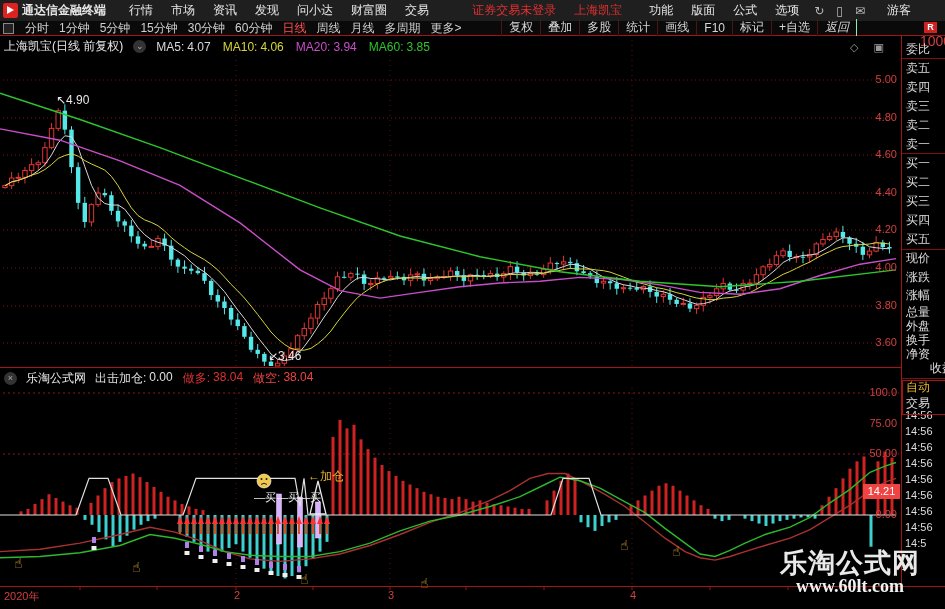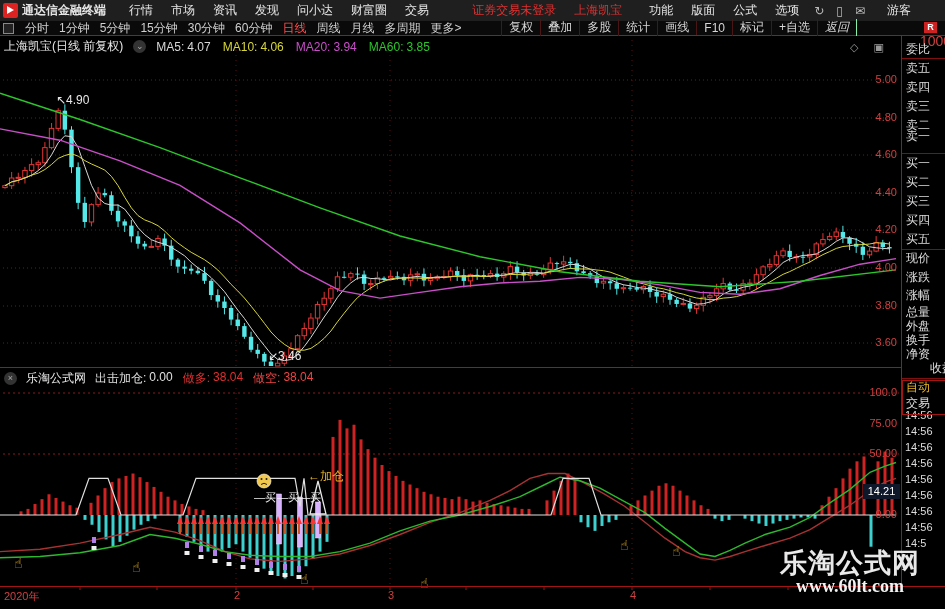--- a/index.html
+++ b/index.html
@@ -31,21 +31,21 @@
   #title-caret{display:inline-block;width:13px;height:13px;border-radius:7px;background:#333;color:#aaa;
                font-size:9px;line-height:12px;text-align:center;}
   .ma-pair{display:flex;gap:3px;}
   #hdr-icons{left:850px;top:41px;color:#999;font-size:11px;letter-spacing:6px;}
   
   #ind-header{left:4px;top:370px;display:flex;align-items:center;font-size:12px;gap:9px;white-space:nowrap;}
   #ind-caret{display:inline-block;width:13px;height:13px;border-radius:7px;background:#333;color:#aaa;
              font-size:9px;line-height:12px;text-align:center;}
   
   .tick{position:absolute;width:33px;text-align:right;font-size:11px;color:#cf4040;}
-  #valbox{left:863px;top:484px;width:37px;height:15px;background:#0f172a;color:#fff;
+  #valbox{left:863px;top:484px;width:37px;height:15px;background:#ef4444;color:#fff;
           font-size:11px;text-align:center;line-height:15px;}
   
   .hline{position:absolute;left:0;width:945px;height:1px;background:#a11515;}
   .vline{position:absolute;width:1px;background:#a11515;}
   
   .sb-row{position:absolute;left:906px;font-size:12px;color:#ddd;white-space:nowrap;}
   .sb-sep{position:absolute;left:902px;width:43px;height:1px;background:#801010;}
   #autobox{left:902px;top:380px;width:42px;height:33px;border:1px solid #a11515;}
   .sb-time{position:absolute;left:905px;font-size:11px;color:#ddd;white-space:nowrap;}
   #rbadge{left:924px;top:22px;width:13px;height:11px;background:#c22;color:#fff;font-size:9px;
@@ -709,21 +709,21 @@
       <div class="tick" style="left: 864px; top: 508px;">0.00</div>
     </div>
   <div id="valbox" class="abs">14.21</div>
 
   <div id="sidebar">
       <div class="sb-row" style="top: 41px;">委比</div>
       <div class="sb-row" style="top: 60px;">卖五</div>
       <div class="sb-row" style="top: 79px;">卖四</div>
       <div class="sb-row" style="top: 98px;">卖三</div>
       <div class="sb-row" style="top: 117px;">卖二</div>
-      <div class="sb-row" style="top: 128px;">卖一</div>
+      <div class="sb-row" style="top: 136px;">卖一</div>
       <div class="sb-row" style="top: 155px;">买一</div>
       <div class="sb-row" style="top: 174px;">买二</div>
       <div class="sb-row" style="top: 193px;">买三</div>
       <div class="sb-row" style="top: 212px;">买四</div>
       <div class="sb-row" style="top: 231px;">买五</div>
       <div class="sb-row" style="top: 250px;">现价</div>
       <div class="sb-row" style="top: 269px;">涨跌</div>
       <div class="sb-row" style="top: 287px;">涨幅</div>
       <div class="sb-row" style="top: 304px;">总量</div>
       <div class="sb-row" style="top: 318px;">外盘</div>

